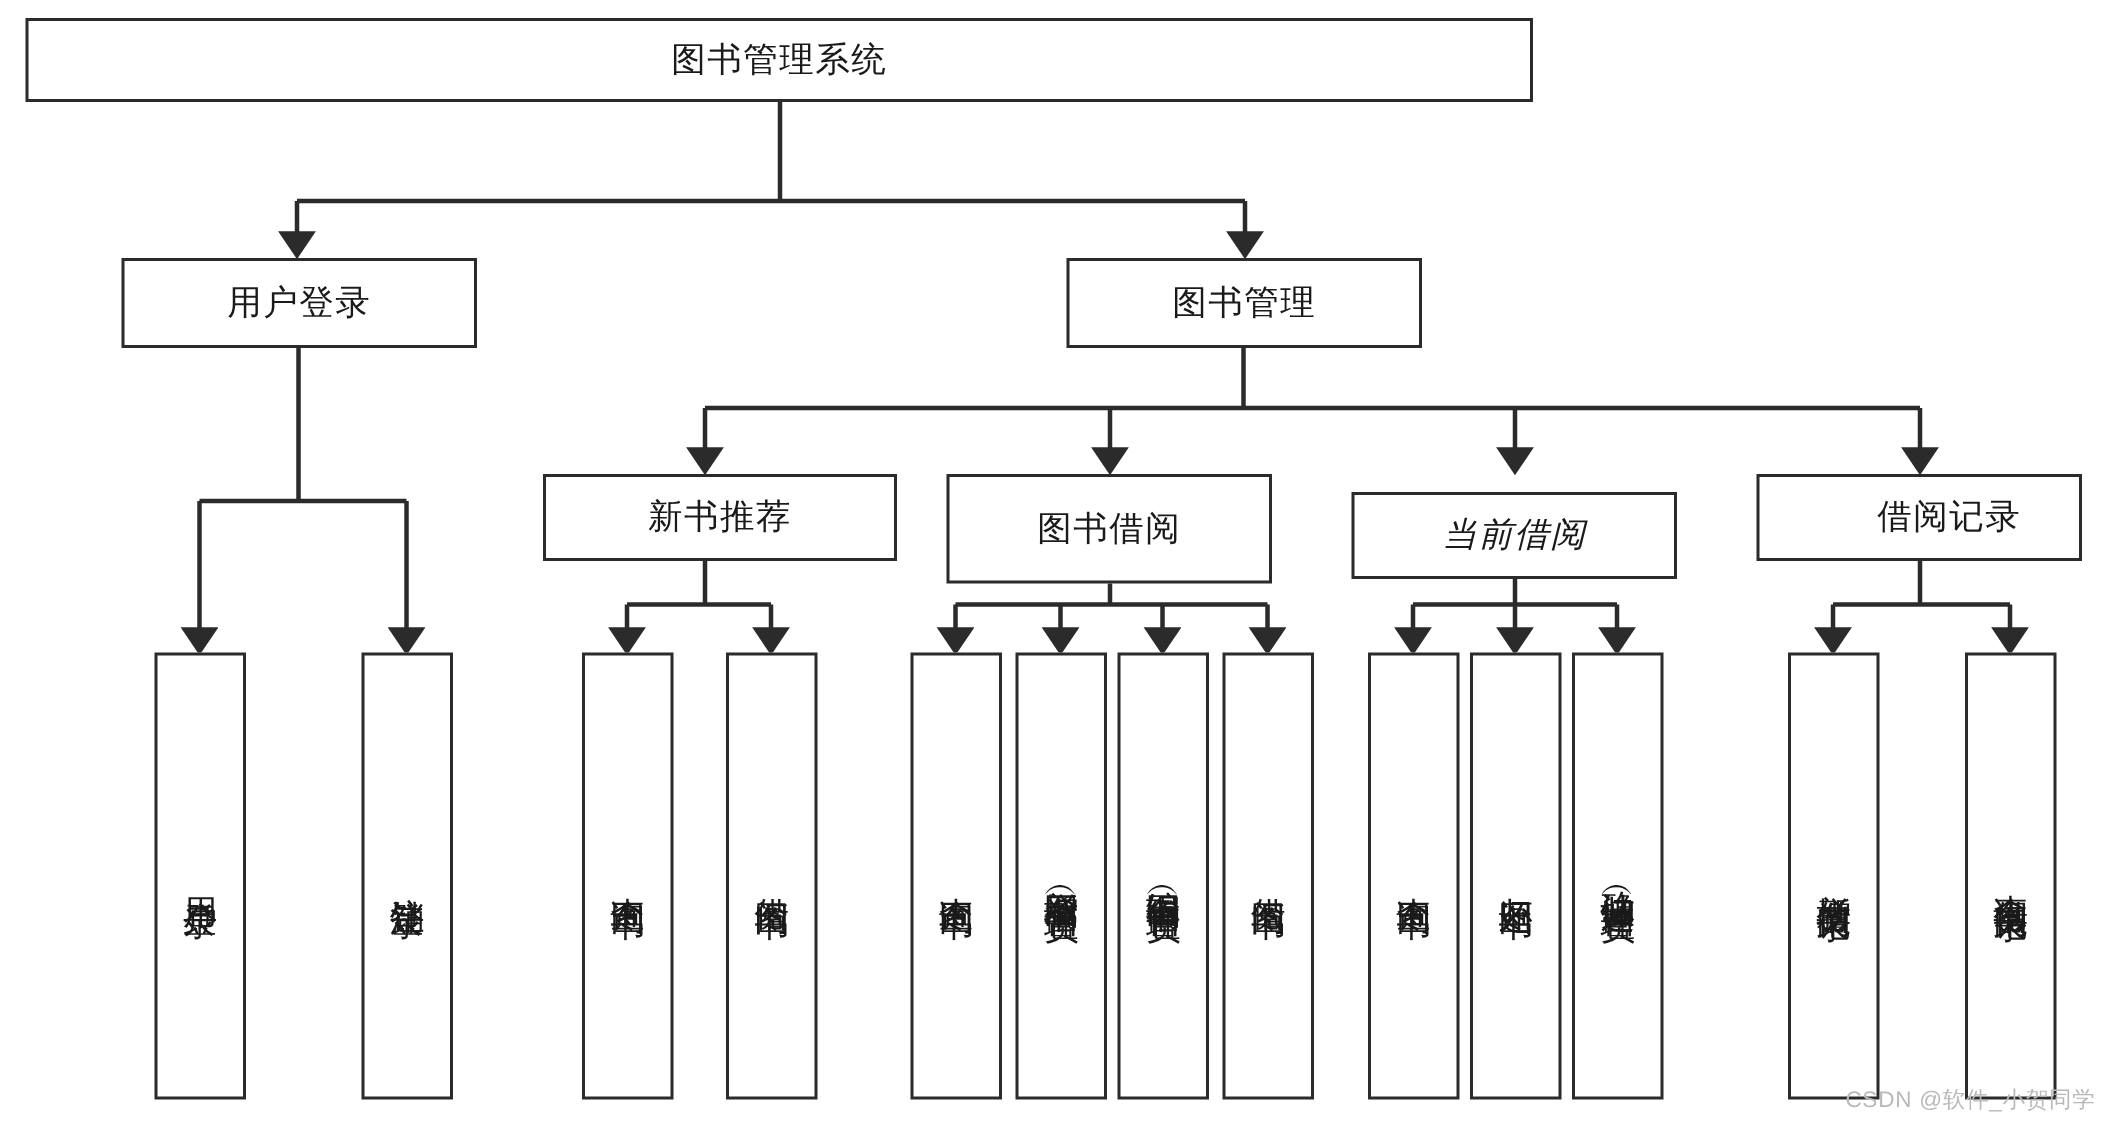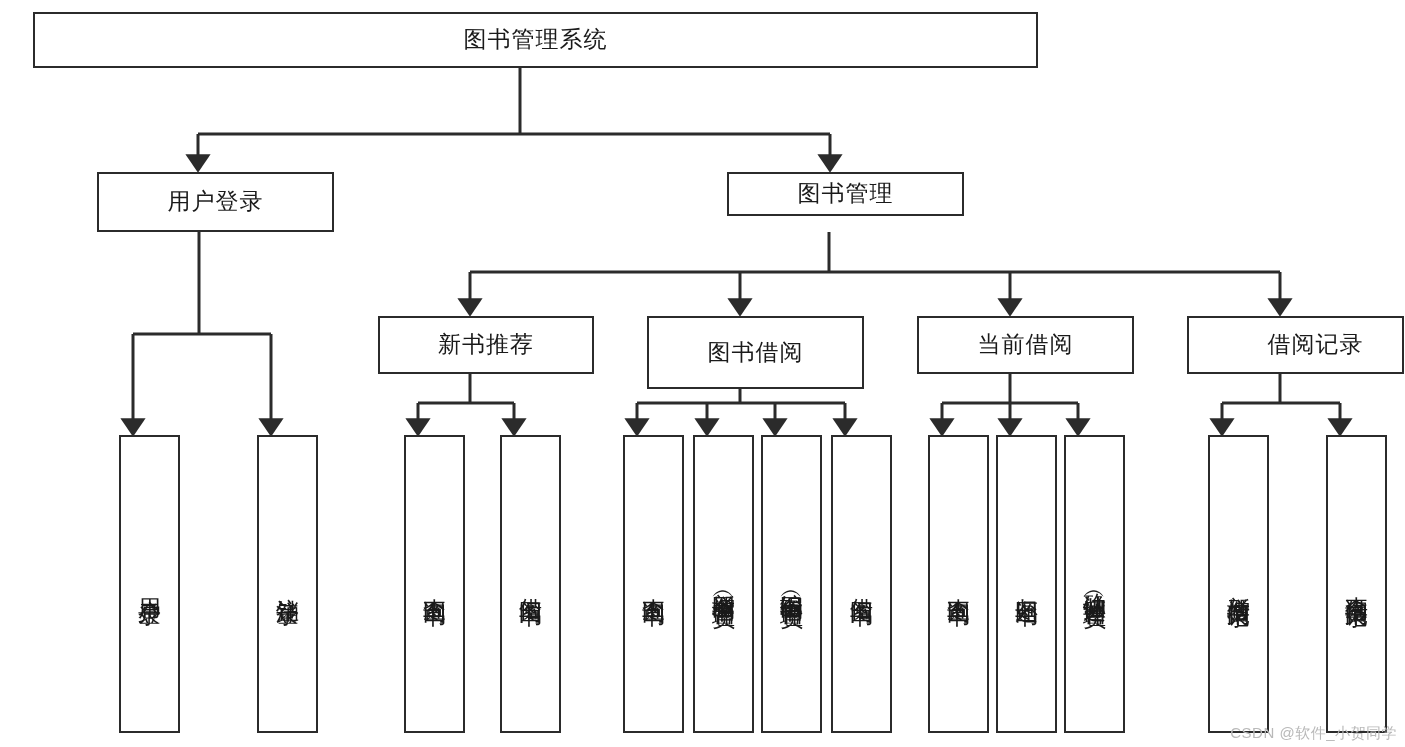--- a/index.html
+++ b/index.html
@@ -28,21 +28,20 @@
   }
   .node {
     position: absolute;
     box-sizing: border-box;
     border: 2.5px solid #2b2b2b;
     background: #ffffff;
     display: flex;
     align-items: center;
     justify-content: center;
     color: #1a1a1a;
-    margin-left: 16px;
   }
   .node.horiz {
     font-size: 23px;
     letter-spacing: 1px;
     line-height: 1.1;
   }
   .node.root {
     font-size: 23px;
   }
   .node.vert {
@@ -127,31 +126,31 @@
     </g>
   </svg>
 
   <div class="node horiz root" style="left:17px; top:12px; width:1005px; height:56px;">
     <span>图书管理系统</span>
   </div>
 
   <div class="node horiz" style="left:81px; top:172px; width:237px; height:60px;">
     <span>用户登录</span>
   </div>
-  <div class="node horiz" style="left:711px; top:172px; width:237px; height:44px;">
+  <div class="node horiz" style="left:711px; top:172px; width:237px; height:60px;">
     <span>图书管理</span>
   </div>
 
-  <div class="node horiz" style="left:362px; top:316px; width:216px; height:58px;">
+  <div class="node horiz" style="left:362px; top:316px; width:236px; height:58px;">
     <span>新书推荐</span>
   </div>
   <div class="node horiz" style="left:631px; top:316px; width:217px; height:73px;">
     <span>图书借阅</span>
   </div>
-  <div class="node horiz" style="left:901px; top:316px; width:217px; height:58px;">
+  <div class="node horiz" style="left:901px; top:328px; width:217px; height:58px;font-style:italic;">
     <span>当前借阅</span>
   </div>
   <div class="node horiz" style="left:1171px; top:316px; width:217px; height:58px;padding-left:40px;">
     <span>借阅记录</span>
   </div>
 
   <div class="node vert" style="left:103px; top:435px; width:61px; height:298px;">
     <span class="vtext">用户登录</span>
   </div>
   <div class="node vert" style="left:241px; top:435px; width:61px; height:298px;">

